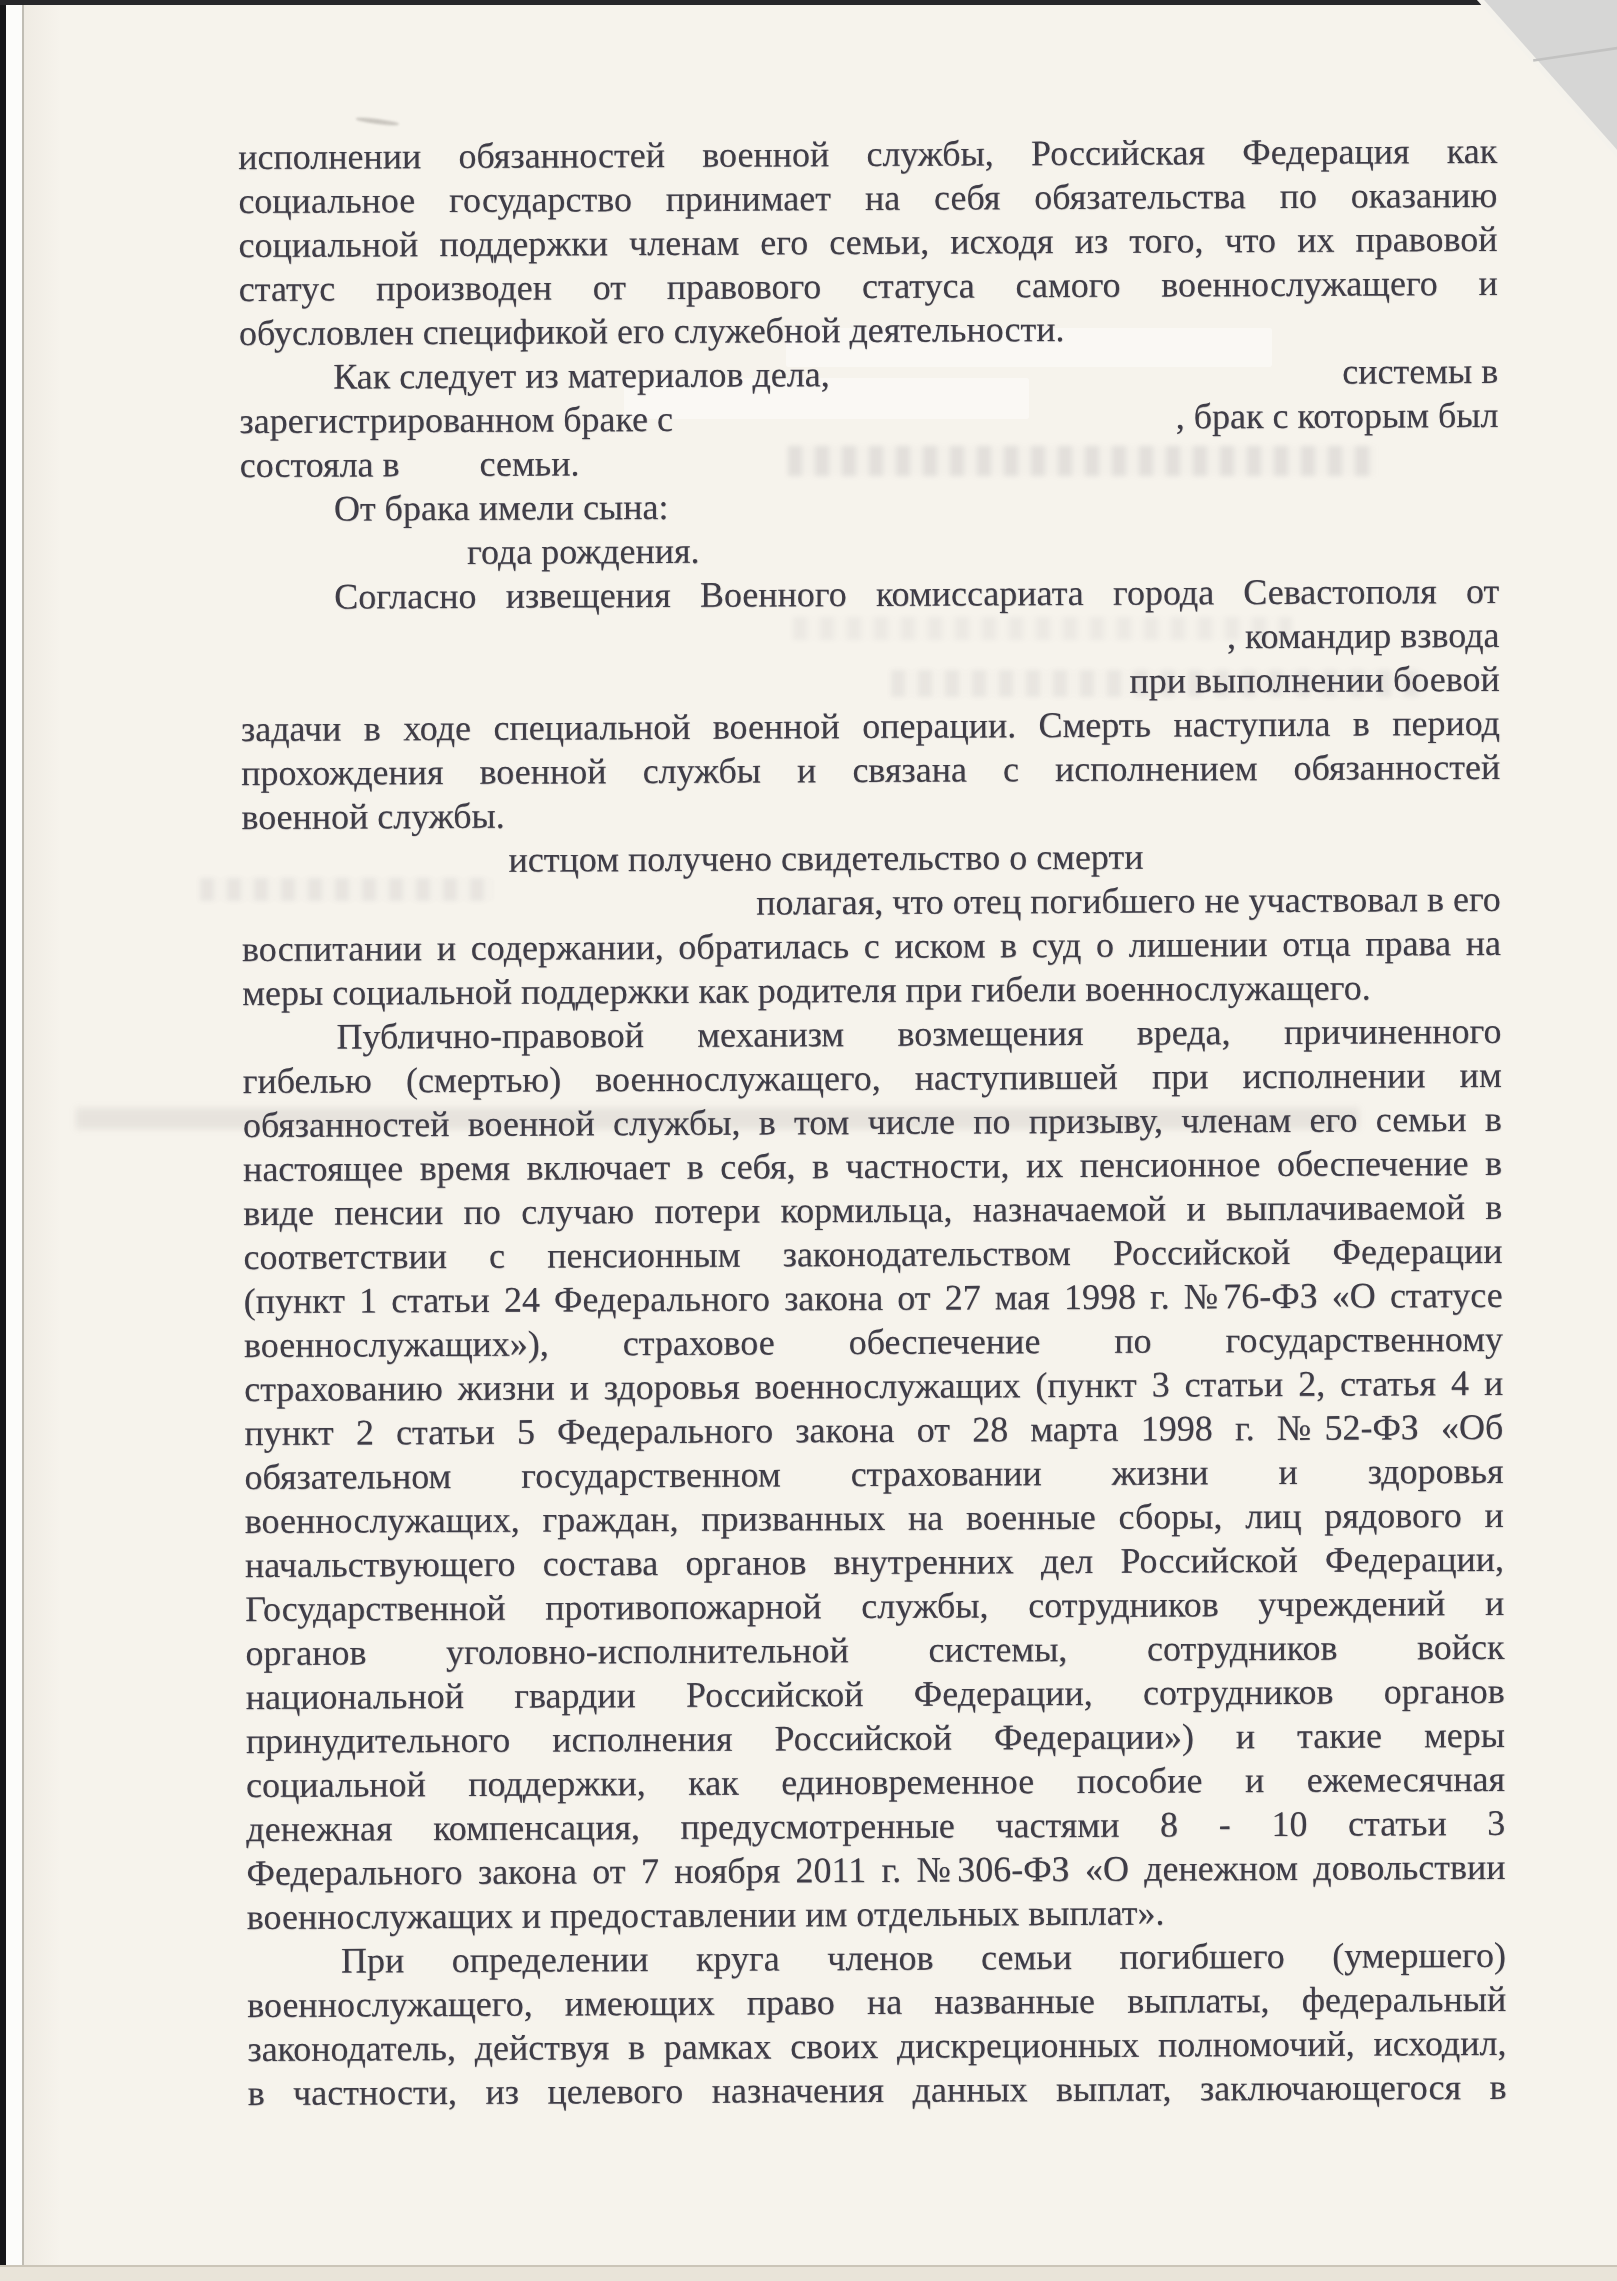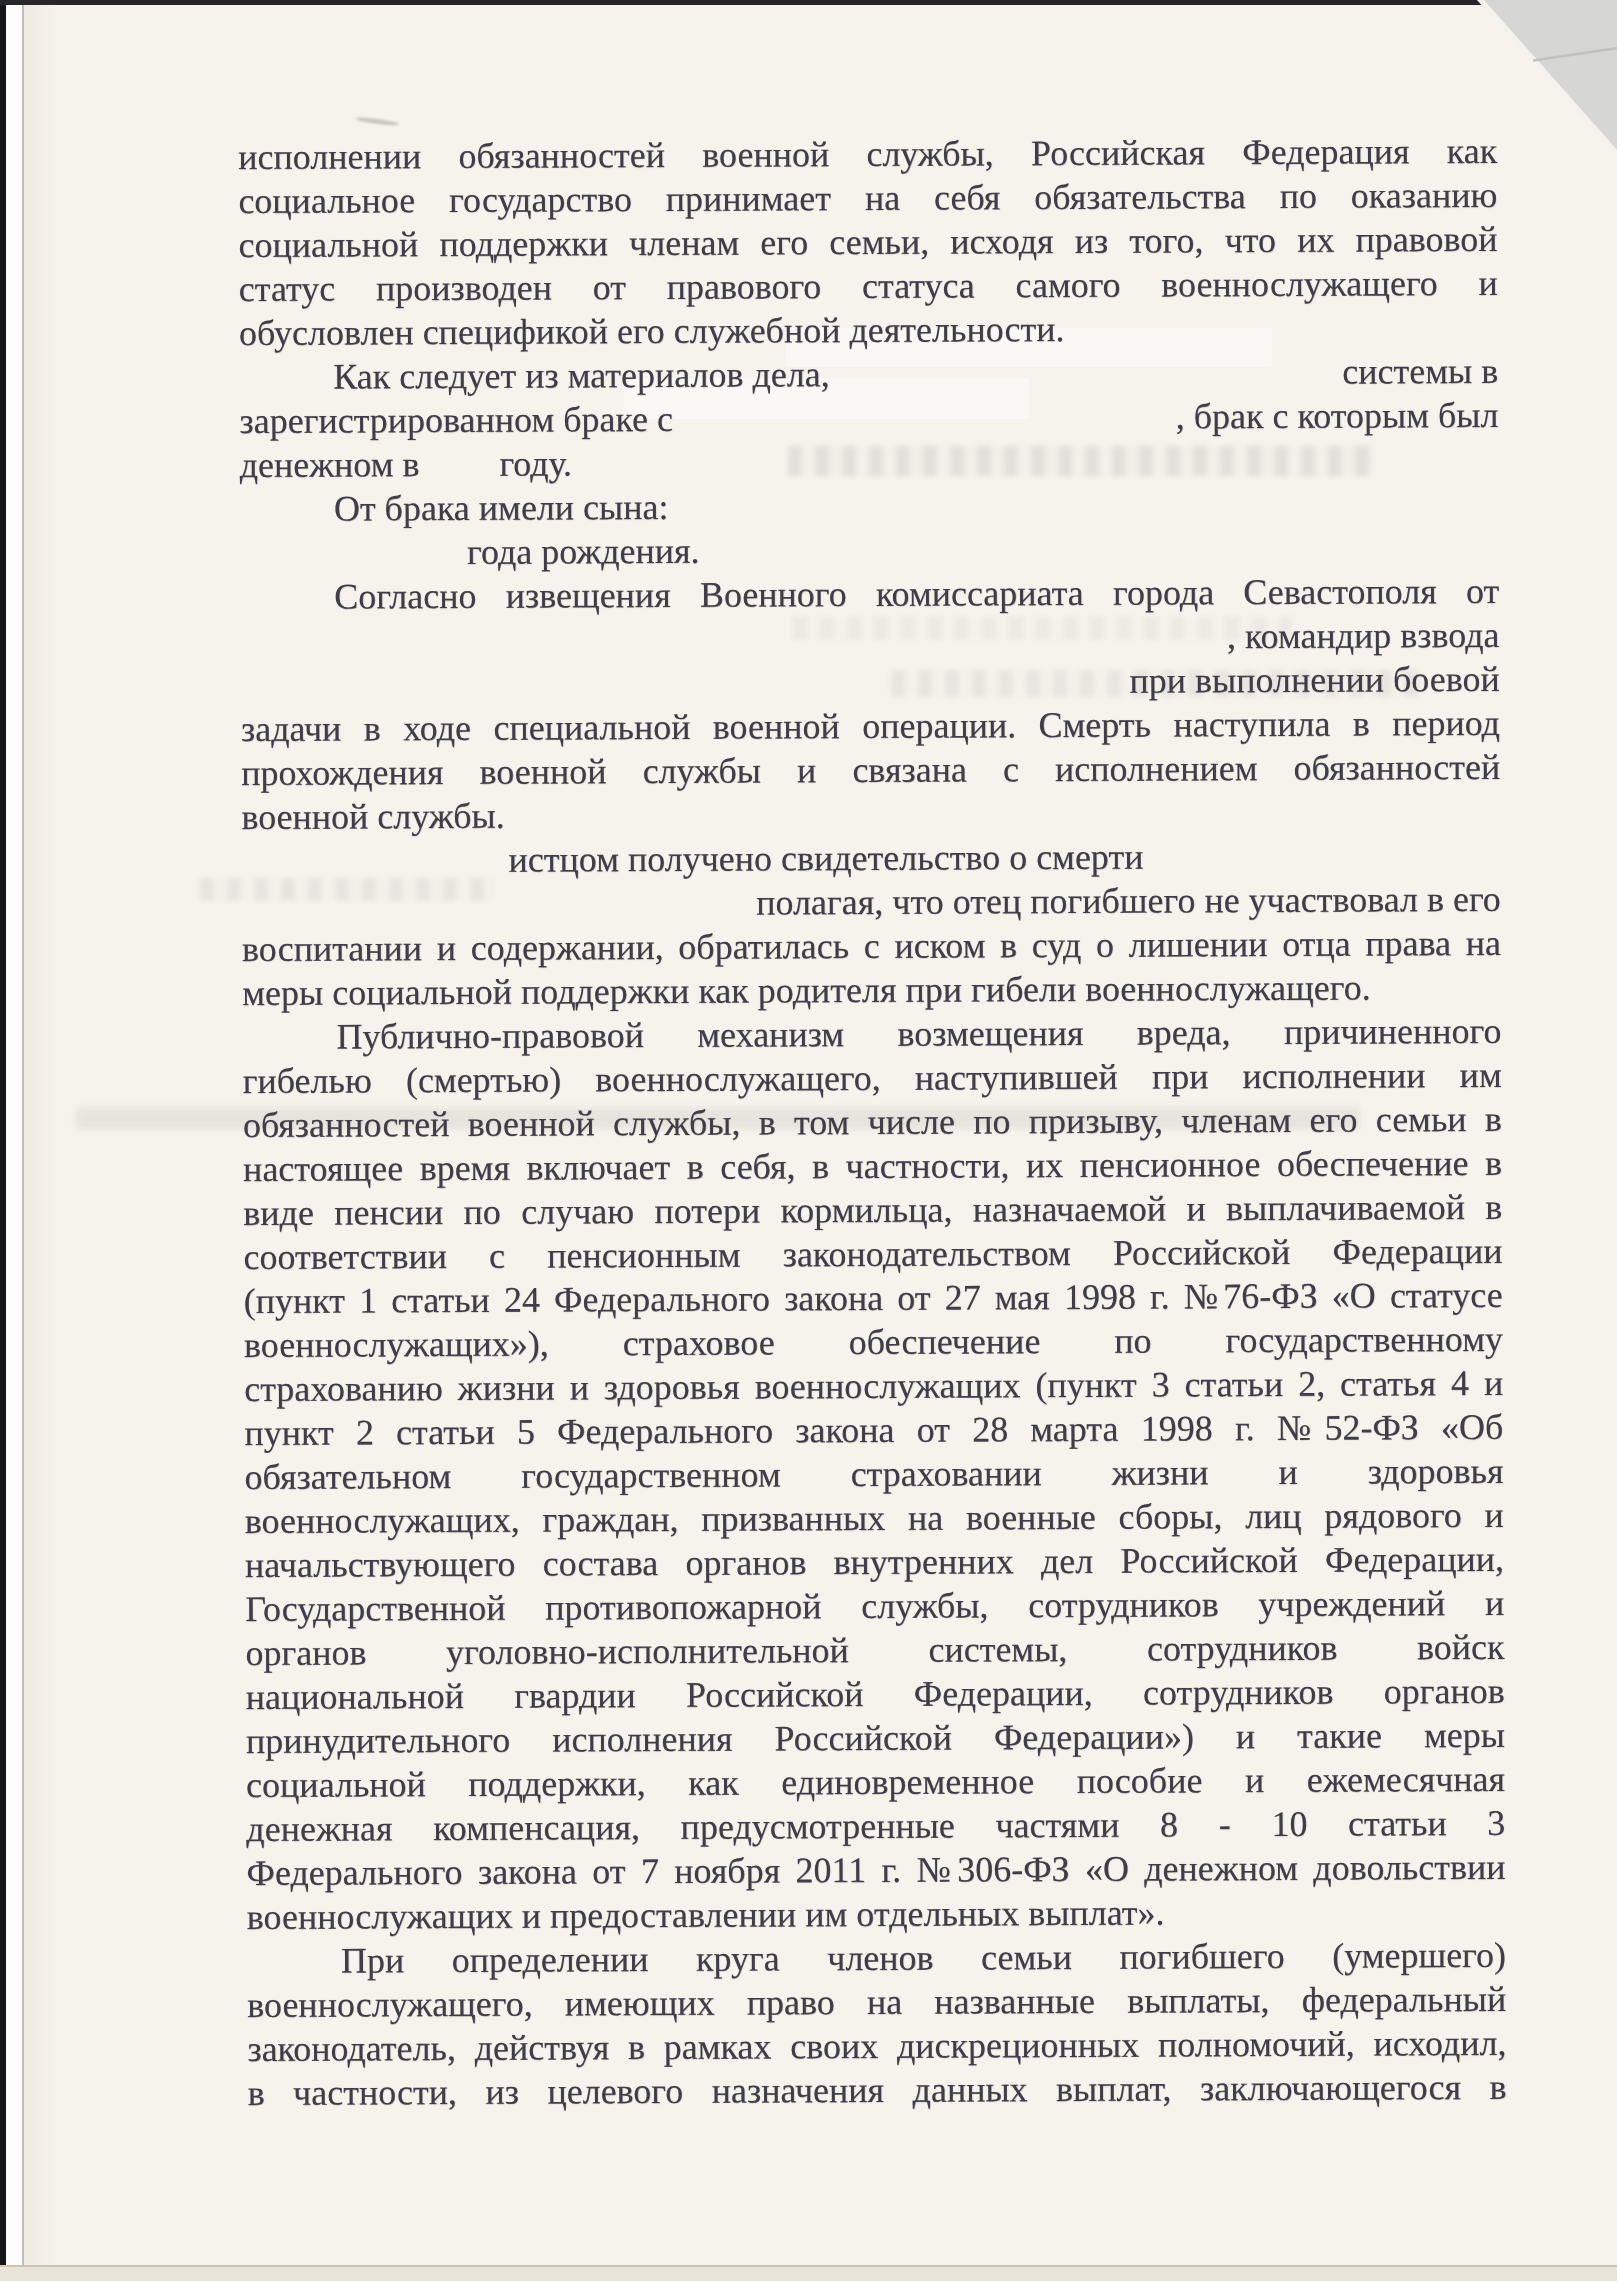--- a/index.html
+++ b/index.html
@@ -87,21 +87,21 @@
       <div class="line jl"><span>статус производен от правового статуса самого военнослужащего и</span></div>
       <div class="line ll"><span>обусловлен спецификой его служебной деятельности.</span></div>
       <div class="line bl">
         <span style="padding-left: 94px;">Как следует из материалов дела,</span>
         <span>системы в</span>
       </div>
       <div class="line bl">
         <span>зарегистрированном браке с</span>
         <span>, брак с которым был</span>
       </div>
-      <div class="line ll"><span>денежном в</span><span class="gap" style="width: 80px;"></span><span>году.</span></div>
+      <div class="line ll"><span>состояла в</span><span class="gap" style="width: 80px;"></span><span>семьи.</span></div>
       <div class="line ll" style="text-indent: 94px;"><span>От брака имели сына:</span></div>
       <div class="line ll" style="text-indent: 227px;"><span>года рождения.</span></div>
       <div class="line jl" style="text-indent: 94px;"><span>Согласно извещения Военного комиссариата города Севастополя от</span></div>
       <div class="line rl"><span>, командир взвода</span></div>
       <div class="line rl"><span>при выполнении боевой</span></div>
       <div class="line jl"><span>задачи в ходе специальной военной операции. Смерть наступила в период</span></div>
       <div class="line jl"><span>прохождения военной службы и связана с исполнением обязанностей</span></div>
       <div class="line ll"><span>военной службы.</span></div>
       <div class="line ll" style="text-indent: 267px;"><span>истцом получено свидетельство о смерти</span></div>
       <div class="line rl"><span>полагая, что отец погибшего не участвовал в его</span></div>

